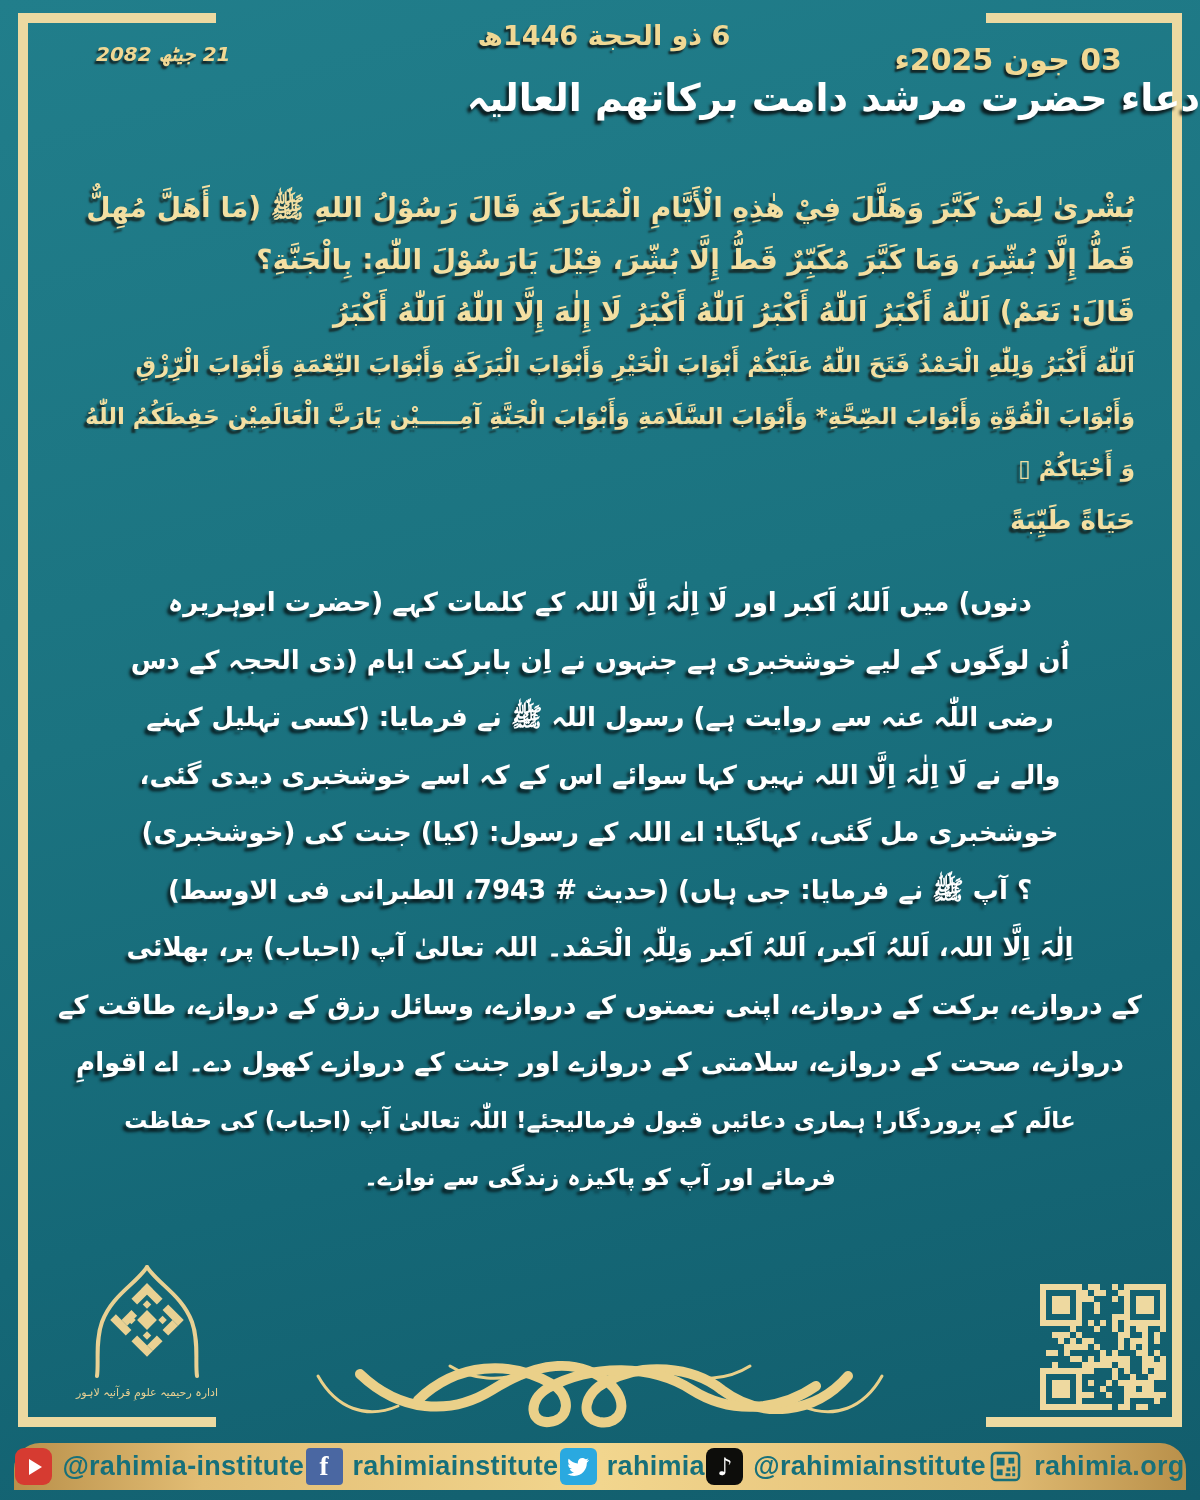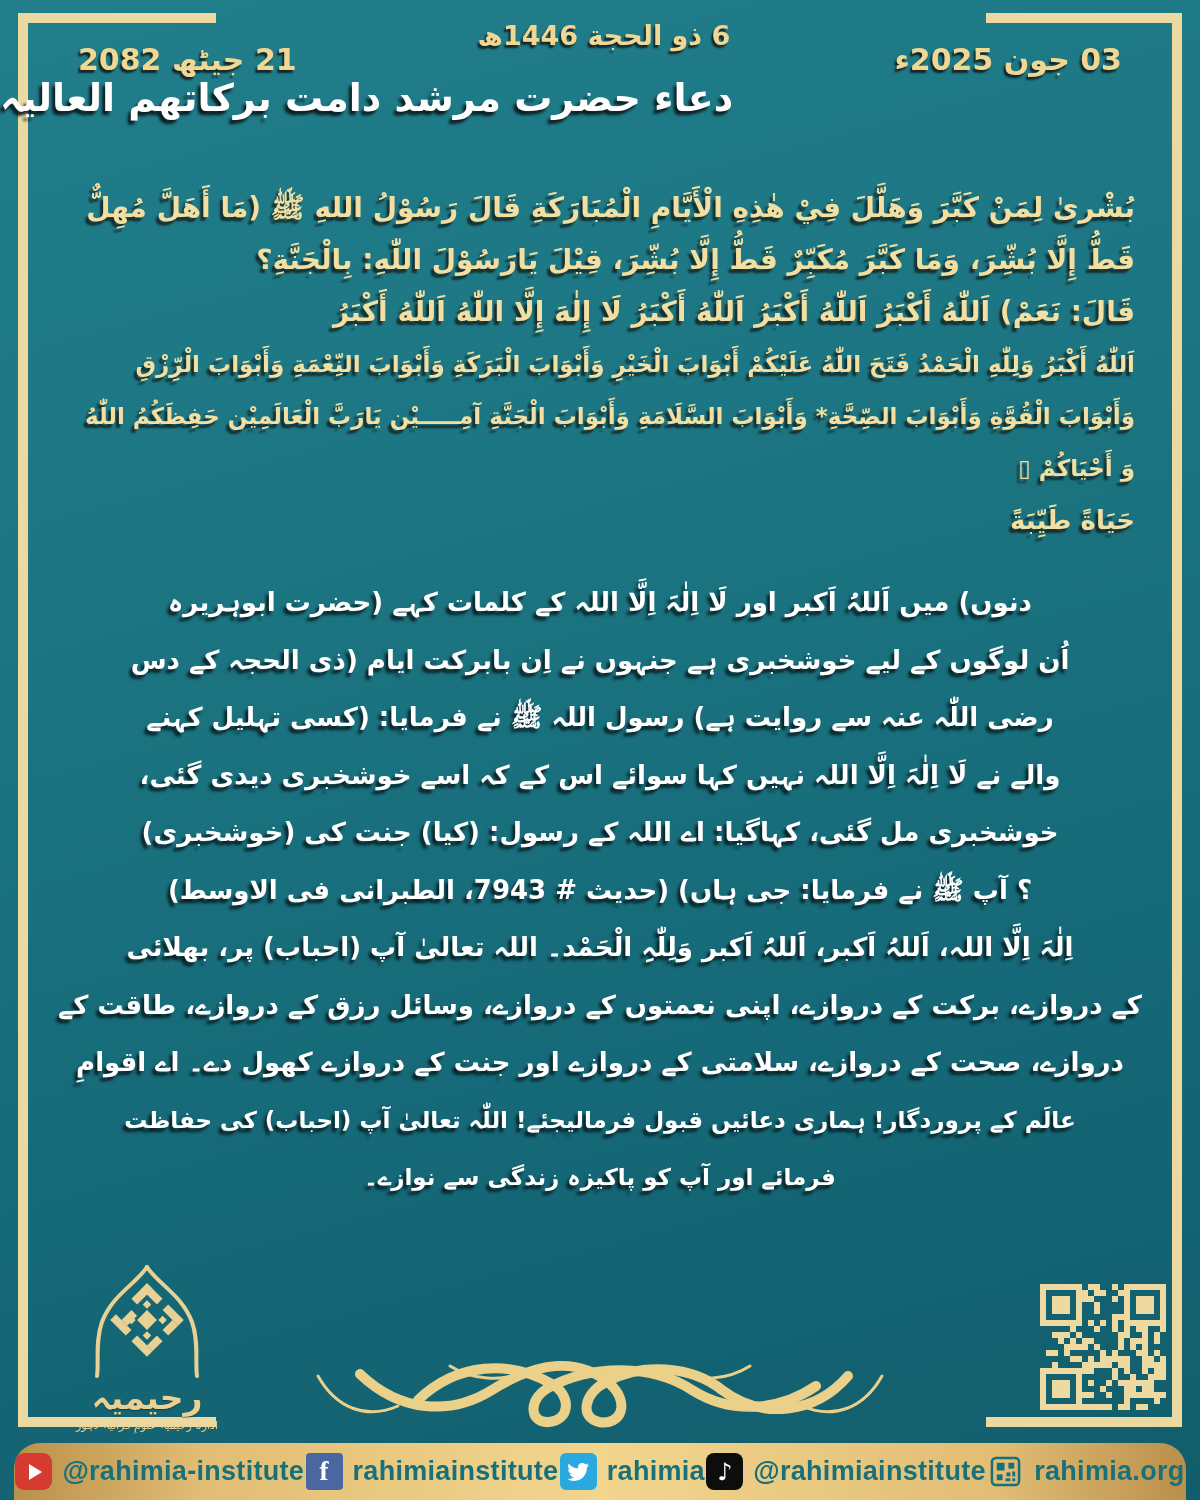--- a/index.html
+++ b/index.html
@@ -5,22 +5,22 @@
   html,body{margin:0;padding:0;background:#0e4a55;}
   .page{position:relative;width:1200px;height:1500px;overflow:hidden;
         background:linear-gradient(165deg,#217e8b 0%,#1b7380 42%,#17ововов 0,#156877 70%,#125d6c 100%);
         background:linear-gradient(165deg,#217e8b 0%,#1b7380 42%,#156877 70%,#125d6c 100%);
         font-family:"DejaVu Sans",sans-serif;}
   .frame{position:absolute;background:#ecd9a1;}
   .gold-text{color:#f0d894;font-weight:bold;direction:rtl;
              text-shadow:-2px 3px 2px rgba(15,25,25,.85);}
   .hijri-date{position:absolute;top:20px;left:0;right:0;text-align:center;font-size:27px;margin-left:8px;}
   .greg-date{position:absolute;top:42px;right:78px;font-size:30px;}
-  .desi-date{position:absolute;top:42px;left:78px;font-size:30px;}
-  .main-title{position:absolute;top:76px;left:0;right:0;text-align:left;direction:rtl;
+  .desi-date{position:absolute;top:42px;left:96px;font-size:20px;font-style:italic;}
+  .main-title{position:absolute;top:76px;left:0;right:0;text-align:right;direction:rtl;
               color:#ffffff;font-weight:bold;font-size:38px;
               text-shadow:-3px 4px 3px rgba(10,20,22,.9);}
   .arabic-block{position:absolute;top:182px;left:65px;right:65px;text-align:right;direction:rtl;}
   .arabic-line{color:#f3dfa2;font-weight:bold;font-size:28px;line-height:52px;
                text-shadow:-3px 4px 2px rgba(20,30,28,.8);}
   .arabic-line:nth-child(4),.arabic-line:nth-child(5){font-size:23px;}
   .arabic-line:nth-child(6){font-size:26px;}
   .urdu-block{position:absolute;top:574px;left:55px;right:55px;text-align:center;direction:rtl;}
   .urdu-line{color:#ffffff;font-weight:bold;font-size:26px;line-height:57.5px;
              text-shadow:-3px 4px 3px rgba(8,24,28,.9);}
@@ -34,21 +34,21 @@
 
   
   .qr{position:absolute;right:34px;top:1284px;width:126px;height:126px;display:grid;
       grid-template-columns:repeat(21,1fr);grid-template-rows:repeat(21,1fr);}
   .qr div.on{background:#eed9a0;}
 
   
   .flourish{position:absolute;left:300px;top:1332px;width:600px;height:112px;}
 
   
-  .footer{position:absolute;left:14px;right:14px;top:1443px;height:57px;
+  .footer{position:absolute;left:14px;right:14px;top:1443px;height:47px;
           border-radius:26px 26px 0 0;
           background:linear-gradient(90deg,#b9904a 0%,#e2bd74 16%,#f2d68e 50%,#e2bd74 84%,#b9904a 100%);
           display:flex;align-items:center;justify-content:space-evenly;direction:ltr;}
   .social-item{display:flex;align-items:center;gap:10px;cursor:pointer;}
   .social-label{color:#17707a;font-weight:bold;font-size:27px;
                 font-family:"Liberation Sans",sans-serif;letter-spacing:.3px;}
   .ic{width:37px;height:37px;display:flex;align-items:center;justify-content:center;flex:0 0 auto;}
   .ic-youtube{background:#d63b31;border-radius:9px;}
   .ic-youtube .play{width:0;height:0;border-left:13px solid #fff;border-top:8px solid transparent;
                     border-bottom:8px solid transparent;margin-left:3px;}
@@ -112,21 +112,20 @@
           <rect x="-18" y="4" width="8" height="14"></rect>
         <rect x="4" y="18" width="22" height="8"></rect>
           <rect x="18" y="4" width="8" height="14"></rect>
         <rect x="-7" y="-7" width="14" height="14"></rect>
         <rect x="-14" y="-14" width="6" height="6"></rect>
           <rect x="8" y="-14" width="6" height="6"></rect>
         <rect x="-14" y="8" width="6" height="6"></rect>
           <rect x="8" y="8" width="6" height="6"></rect>
       </g>
     </svg>
-    <div class="logo-wordmark">رحیمیہ</div>
     <div class="logo-caption">ادارہ رحیمیہ علومِ قرآنیہ لاہور</div>
   </div>
 
   <div class="qr">
       <div class="on"></div>
       <div class="on"></div>
       <div class="on"></div>
       <div class="on"></div>
       <div class="on"></div>
       <div class="on"></div>

